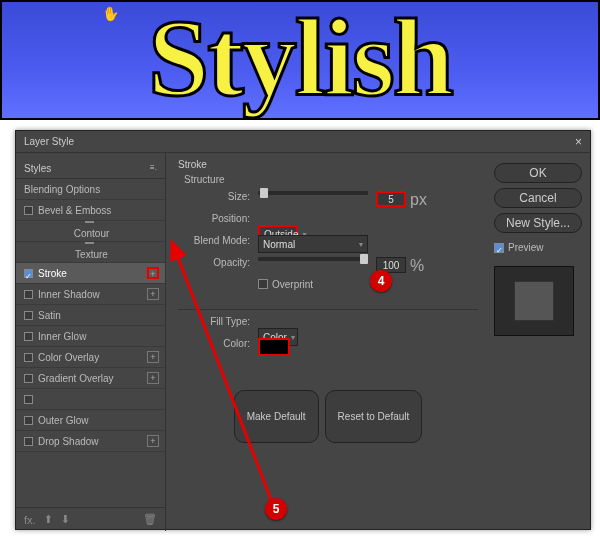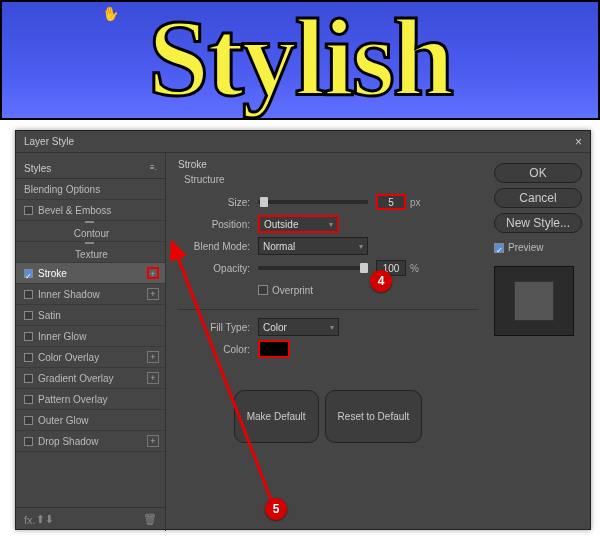--- a/index.html
+++ b/index.html
@@ -90,62 +90,62 @@
     width: 12px; height: 12px;
     border: 1px solid #777;
     font-size: 9px; text-align: center; line-height: 10px;
     color: #aaa;
   }
   .styles-footer {
     margin-top: auto;
     height: 24px;
     border-top: 1px solid #333;
     display: flex; align-items: center;
-    padding: 0 8px; 
+    padding: 0 8px; gap: 8px;
     color: #888;
     font-size: 11px;
   }
   .styles-footer .trash { margin-left: auto; }
 
   .center-panel {
     flex: 1;
     padding: 6px 12px;
     position: relative;
   }
   .section-title { font-size: 10px; color: #ccc; margin-bottom: 4px; }
   .sub-title { font-size: 10px; color: #bbb; margin: 2px 0 6px 6px; }
   .form-row {
-    display: flex; align-items: center;
+    display: flex; 
     height: 22px;
     font-size: 10px;
   }
   .form-row .label { width: 80px; text-align: right; padding-right: 8px; color: #bbb; }
   .slider-track {
     width: 110px; height: 4px; background: #2a2a2a; border-radius: 1px;
     position: relative; margin-right: 8px;
   }
   .slider-thumb {
     position: absolute; top: -3px;
     width: 8px; height: 10px; background: #ccc; border-radius: 1px;
   }
   .num-input {
     width: 30px; height: 16px;
     background: #383838; border: 1px solid #222;
     color: #ddd; font-size: 10px;
     text-align: center;
   }
-  .unit { margin-left: 4px; color: #aaa; font-size: 10px; }
+  .unit { margin-left: 4px; color: #aaa; font-size: 16px; }
   .dropdown {
     height: 18px;
     background: #3a3a3a; border: 1px solid #222;
     color: #ddd; font-size: 10px;
     padding: 0 4px;
     display: flex; align-items: center; gap: 4px;
   }
-  .dropdown.small { width: 81px; }
+  .dropdown.small { width: 40px; margin-top: 12px; }
   .dropdown.med { width: 110px; }
   .dropdown .chev { margin-left: auto; font-size: 8px; color: #888; }
   .checkbox-inline {
     width: 10px; height: 10px; border: 1px solid #888; background: #3a3a3a;
     margin-right: 4px;
   }
   .color-swatch {
     width: 32px; height: 18px; background: #000; border: 1px solid #222;
   }
   .redbox { border: 2px solid #e80000 !important; }
@@ -260,21 +260,20 @@
         <span>Color Overlay</span>
         <span class="plus-box">+</span>
       </div>
       <div class="style-row">
         <input type="checkbox" style="">
         <span>Gradient Overlay</span>
         <span class="plus-box">+</span>
       </div>
       <div class="style-row">
         <input type="checkbox" style="">
-        <span>Pattern Overlay</span>
       </div>
       <div class="style-row">
         <input type="checkbox" style="">
         <span>Outer Glow</span>
       </div>
       <div class="style-row">
         <input type="checkbox" style="">
         <span>Drop Shadow</span>
         <span class="plus-box">+</span>
       </div>

